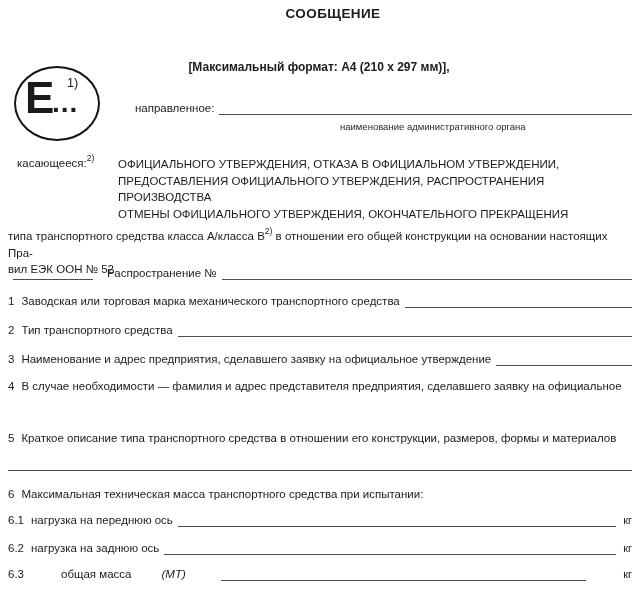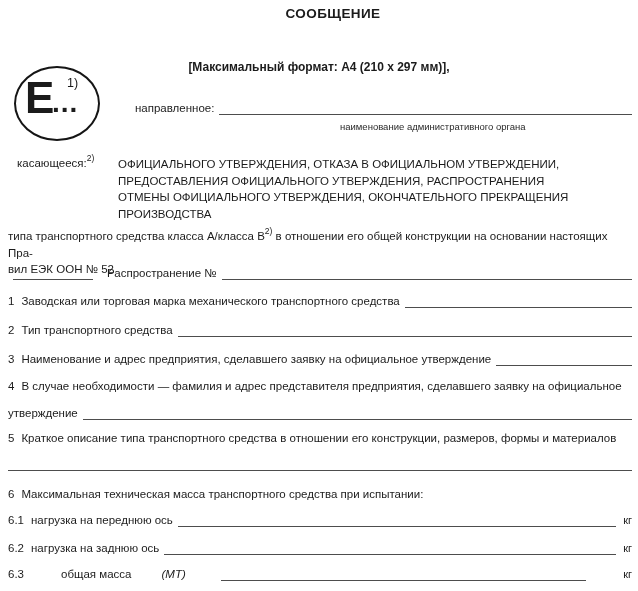--- a/index.html
+++ b/index.html
@@ -55,22 +55,22 @@
     <span class="blank"></span>
   </div>
   <div class="caption">наименование административного органа</div>
 
   <div class="conc-label">
     <span>касающееся:</span><sup>2)</sup>
   </div>
   <div class="conc-lines">
     <div>ОФИЦИАЛЬНОГО УТВЕРЖДЕНИЯ, ОТКАЗА В ОФИЦИАЛЬНОМ УТВЕРЖДЕНИИ,</div>
     <div>ПРЕДОСТАВЛЕНИЯ ОФИЦИАЛЬНОГО УТВЕРЖДЕНИЯ, РАСПРОСТРАНЕНИЯ</div>
+    <div>ПРОИЗВОДСТВА</div>
     <div>ОТМЕНЫ ОФИЦИАЛЬНОГО УТВЕРЖДЕНИЯ, ОКОНЧАТЕЛЬНОГО ПРЕКРАЩЕНИЯ</div>
-    <div>ПРОИЗВОДСТВА</div>
   </div>
 
   <div class="para">
     <span>типа транспортного средства класса А/класса В</span><sup>2)</sup><span> в отношении его общей конструкции на основании настоящих Пра-</span><br>
     <span>вил ЕЭК ООН № 52</span>
   </div>
 
   <div class="row" style="top:266px;">
     <span class="blank short"></span>
     <span class="gap"></span>
@@ -94,24 +94,20 @@
     <span class="num">3</span>
     <span class="lbl">Наименование и адрес предприятия, сделавшего заявку на официальное утверждение</span>
     <span class="blank"></span>
   </div>
 
   <div class="row" style="top:379px;">
     <span class="num">4</span>
     <span class="lbl">В случае необходимости — фамилия и адрес представителя предприятия,  сделавшего заявку на официальное</span>
   </div>
 
-  <div class="row" style="top:406px;">
-    <span class="lbl">утверждение</span>
-    <span class="blank"></span>
-  </div>
 
   <div class="row" style="top:431px;">
     <span class="num">5</span>
     <span class="lbl">Краткое описание типа транспортного средства в отношении его конструкции, размеров, формы и материалов</span>
   </div>
 
   <div class="sep"></div>
 
   <div class="row" style="top:487px;">
     <span class="num">6</span>

